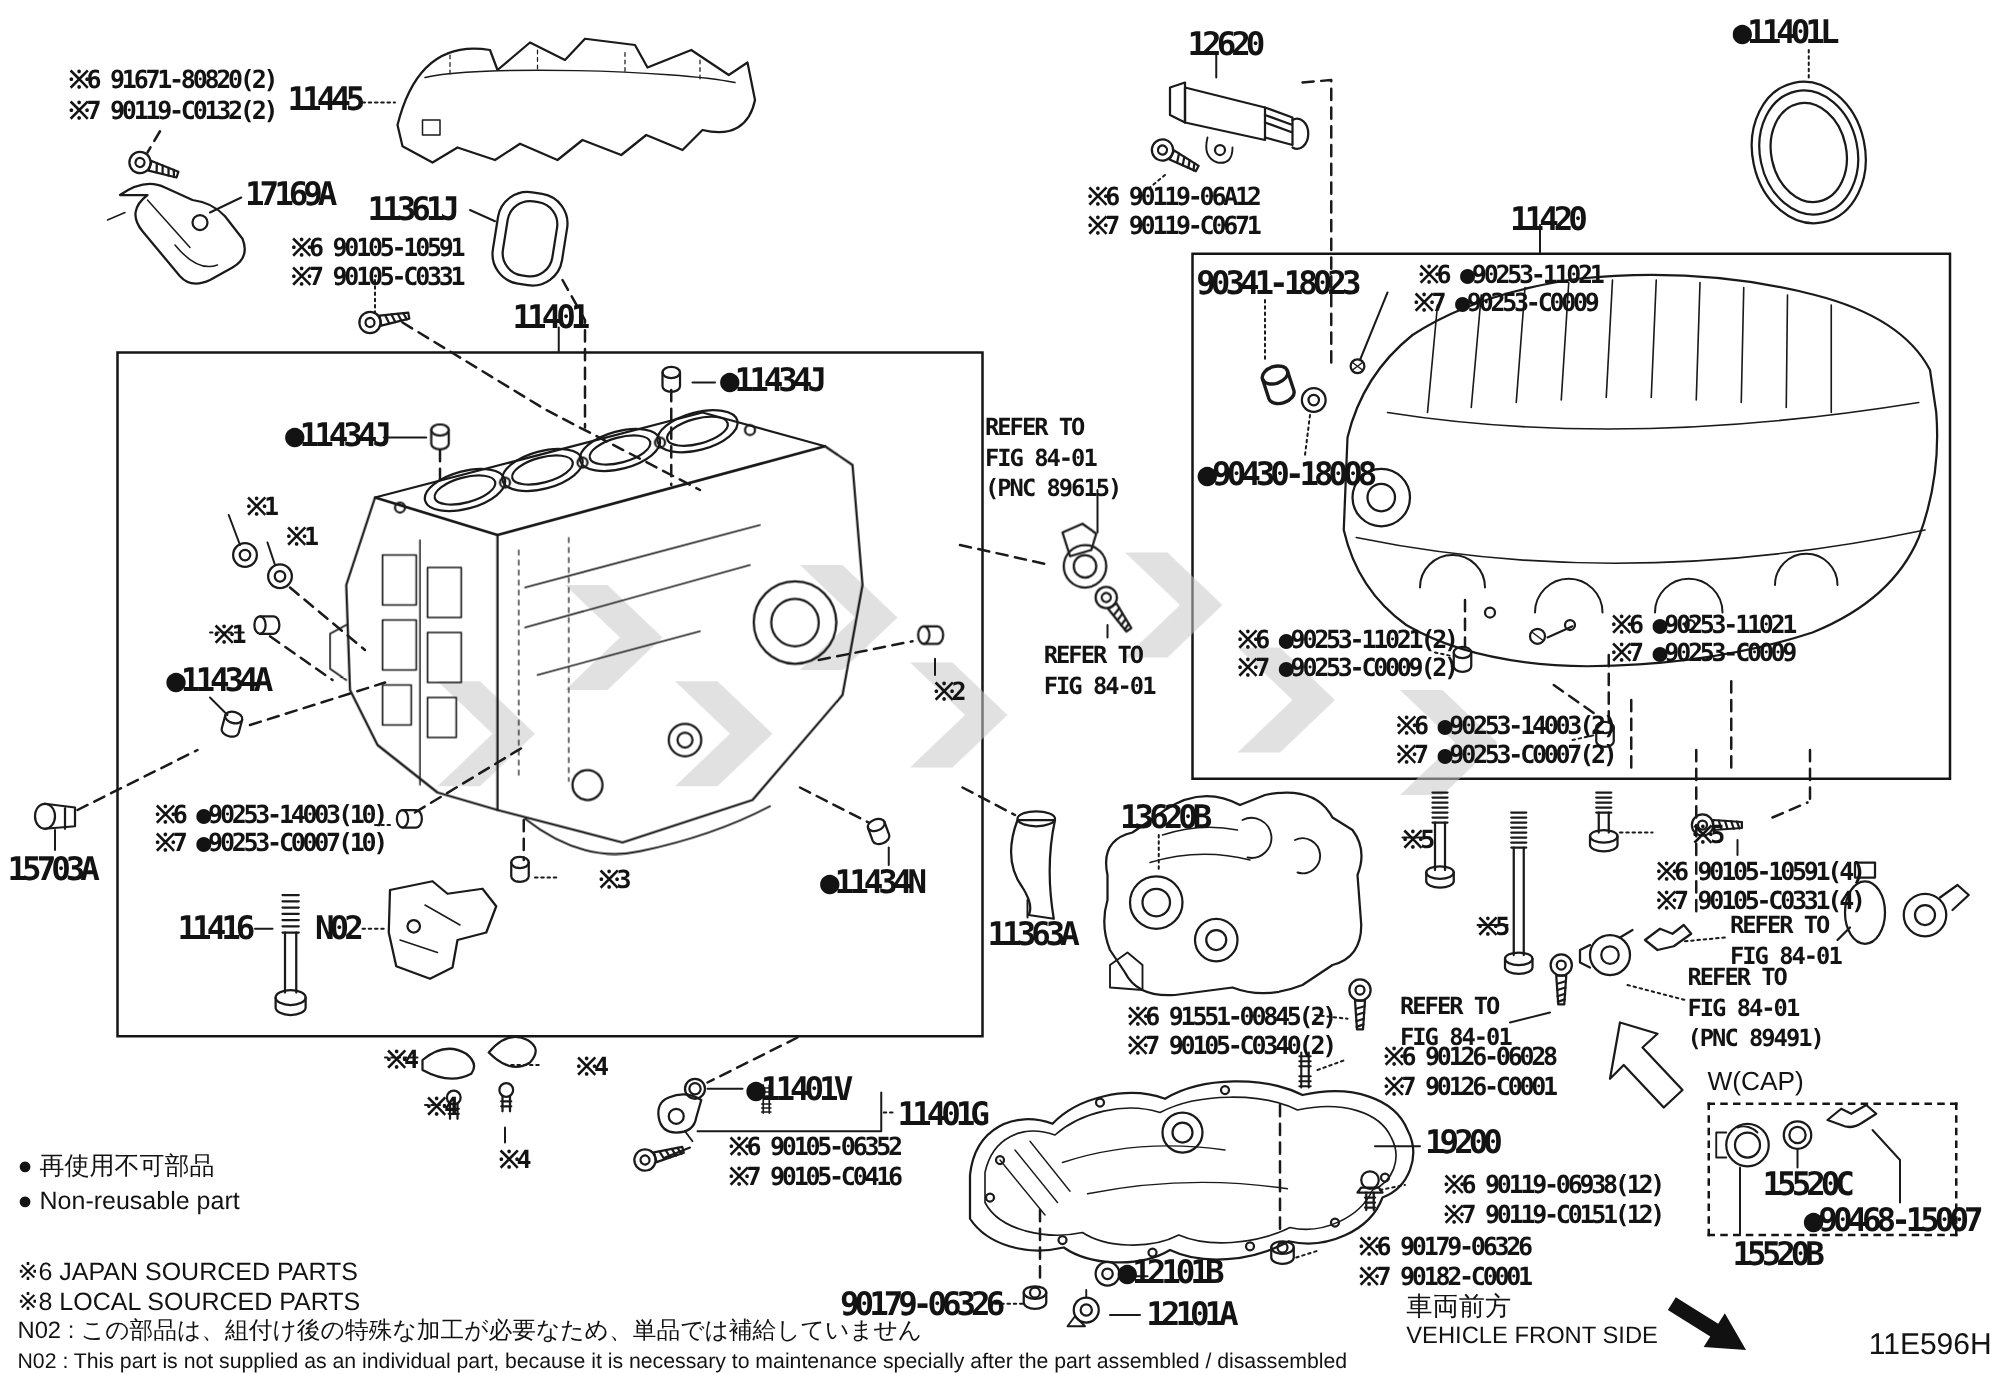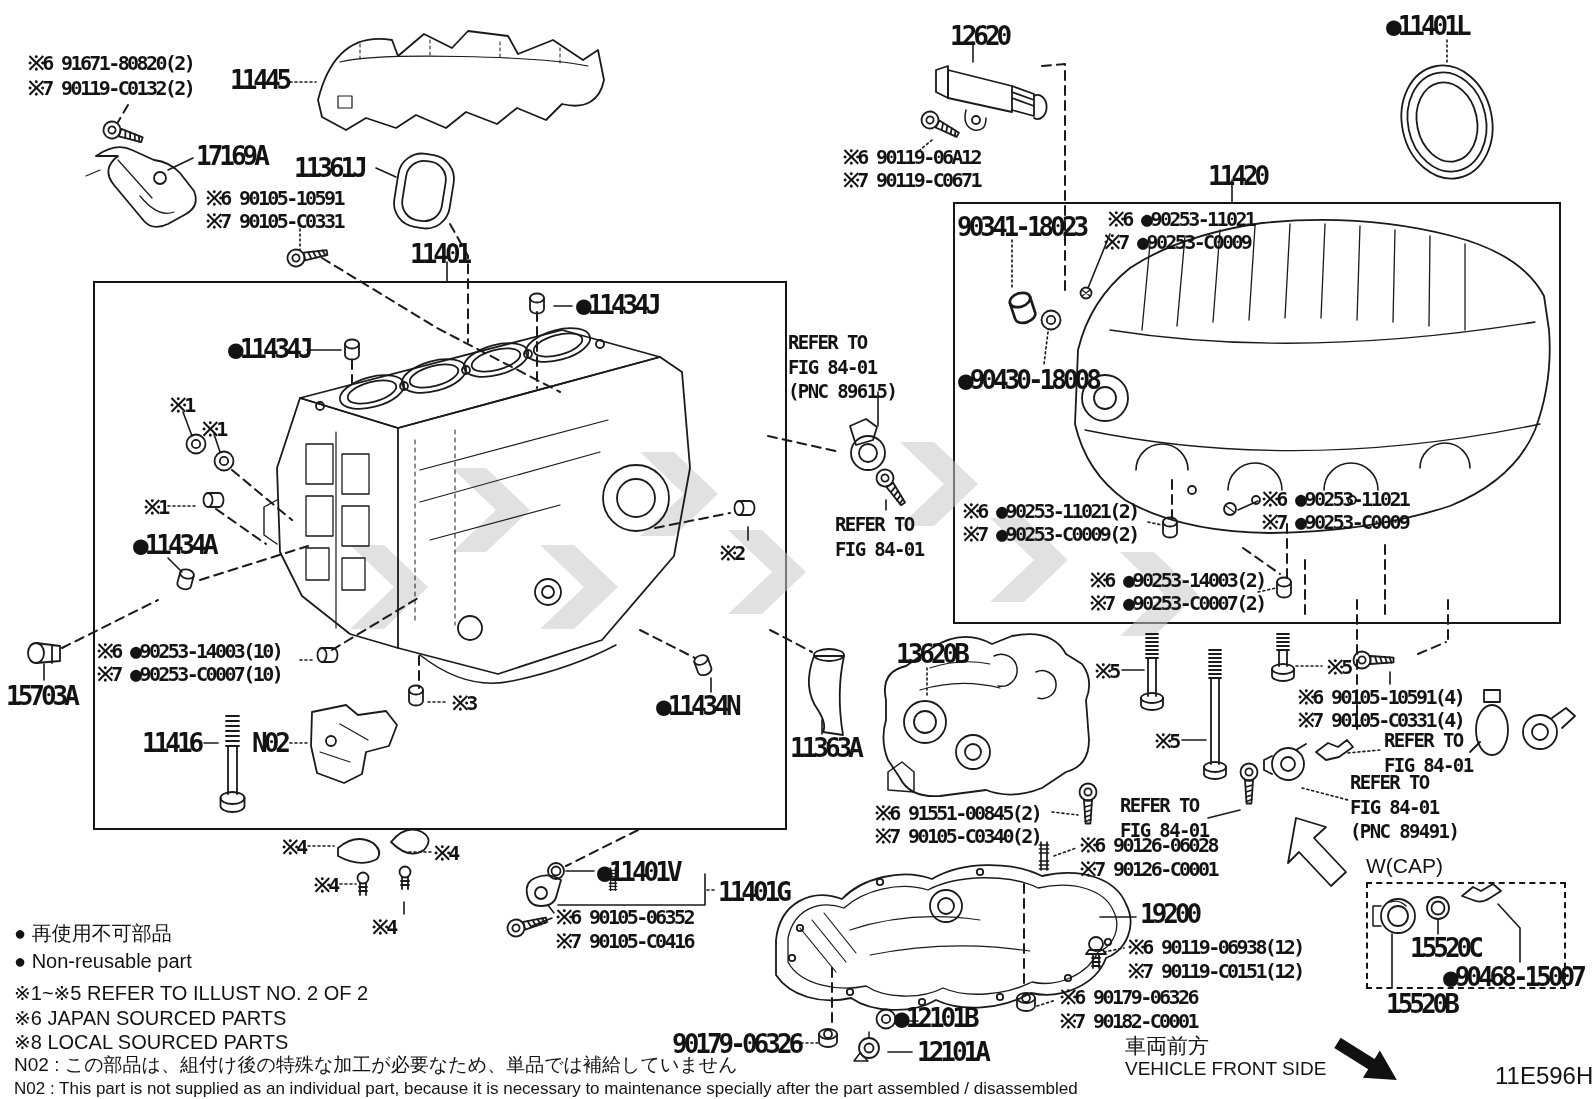--- a/index.html
+++ b/index.html
@@ -3,21 +3,21 @@
 <meta charset="utf-8">
 <style>
   html,body{margin:0;padding:0;background:#fff;}
   .stage{position:relative;width:1592px;height:1099px;background:#fff;overflow:hidden;
          font-family:"DejaVu Sans Mono","Liberation Mono",monospace;color:#111;}
   svg.linework{position:absolute;left:0;top:0;}
   .box{position:absolute;border:2px solid #151515;}
   .box.dashed{border:2px dashed #151515;}
   .cal{position:absolute;color:#131313;font-weight:700;white-space:pre-line;line-height:1.14;}
   .lg{font-size:26px;letter-spacing:-4px;}
-  .md{font-size:20px;letter-spacing:-2.6px;}
+  .md{font-size:20px;letter-spacing:-2.6px;margin-left:27px;}
   .refer{font-size:19px;letter-spacing:-1.6px;line-height:1.3;}
   .plain{font-family:"Liberation Sans","DejaVu Sans",sans-serif;font-weight:400;letter-spacing:0;}
   .legend{font-size:20px;}
   .small{font-size:17px;}
   .jp{font-family:"Liberation Sans","DejaVu Sans",sans-serif;}
 </style>
 </head>
 <body>
 
 <div class="stage">
@@ -480,21 +480,20 @@
   <div class="cal md" style="left:434px;top:842px">※4</div>
   <div class="cal md" style="left:314px;top:874px">※4</div>
   <div class="cal md" style="left:372px;top:916px">※4</div>
   <div class="cal lg" style="left:597px;top:858px">●11401V</div>
   <div class="cal lg" style="left:718px;top:878px">11401G</div>
   <div class="cal md" style="left:556px;top:906px">※6 90105-06352</div>
   <div class="cal md" style="left:556px;top:930px">※7 90105-C0416</div>
 
   <div class="cal plain legend jp" style="left:14px;top:922px">● 再使用不可部品</div>
   <div class="cal plain legend" style="left:14px;top:950px">● Non-reusable part</div>
-  <div class="cal plain legend" style="left:14px;top:982px">※1~※5  REFER TO ILLUST NO. 2 OF 2</div>
   <div class="cal plain legend" style="left:14px;top:1007px">※6 JAPAN SOURCED PARTS</div>
   <div class="cal plain legend" style="left:14px;top:1031px">※8 LOCAL SOURCED PARTS</div>
   <div class="cal plain jp" style="left:14px;top:1054px;font-size:19px">N02 : この部品は、組付け後の特殊な加工が必要なため、単品では補給していません</div>
   <div class="cal plain small" style="left:14px;top:1079px">N02 : This part is not supplied as an individual part, because it is necessary to maintenance specially after the part assembled / disassembled</div>
 
   <div class="cal lg" style="left:672px;top:1030px">90179-06326</div>
   <div class="cal lg" style="left:917px;top:1038px">12101A</div>
   <div class="cal lg" style="left:894px;top:1004px">●12101B</div>
   <div class="cal lg" style="left:1140px;top:900px">19200</div>
   <div class="cal md" style="left:1128px;top:936px">※6 90119-06938(12)</div>

